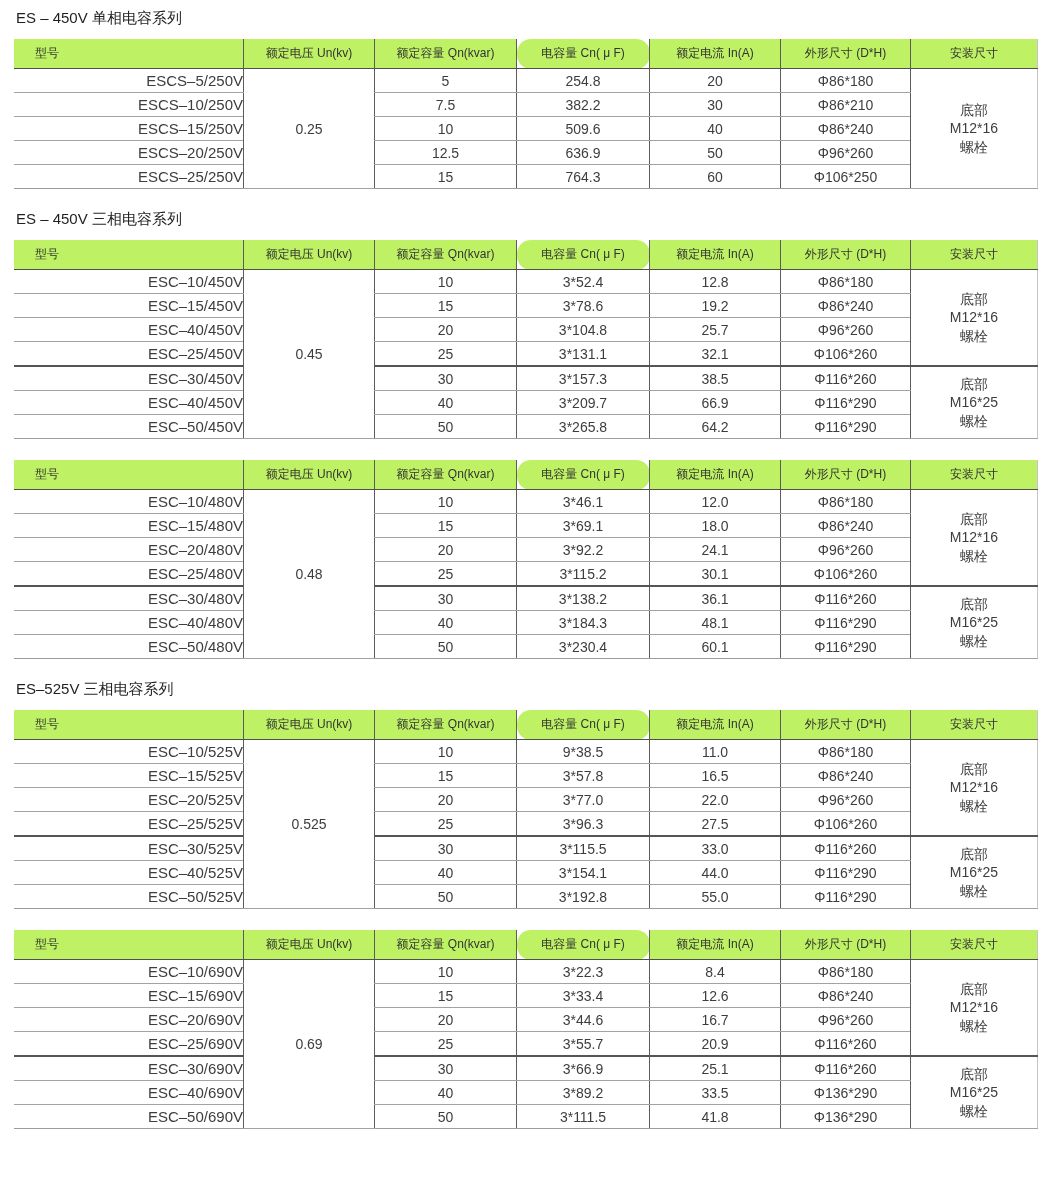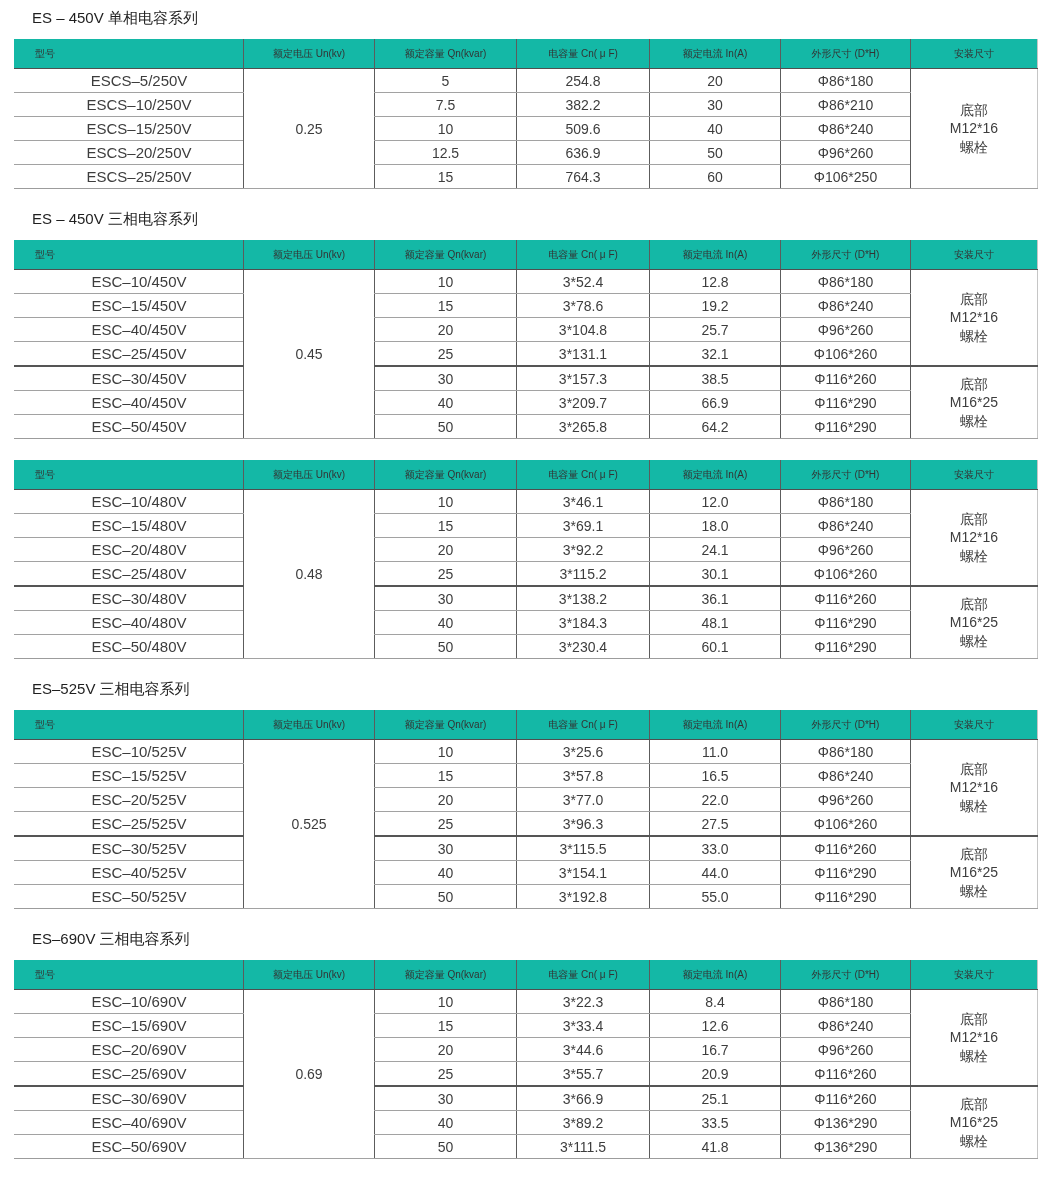--- a/index.html
+++ b/index.html
@@ -1,44 +1,44 @@
 <!DOCTYPE html>
 <html><head>
 <meta charset="utf-8">
 <style>
   html, body { margin:0; padding:0; background:#ffffff; }
   body { font-family:"Liberation Sans","DejaVu Sans",sans-serif; color:#333; }
   .page { width:1038px; box-sizing:border-box; padding:9px 28px 0 14px; }
 
   .series { margin:0 0 21px 0; }
-  .series-title { font-size:15px; font-weight:normal; color:#1f1f1f; margin:0 0 11px 18px; }
+  .series-title { font-size:15px; font-weight:normal; color:#1f1f1f; margin:0 0 11px 2px; }
 
   table.spec-table { border-collapse:collapse; width:996px; table-layout:fixed; }
   table.spec-table th:nth-child(1){ width:208px; }
   table.spec-table th:nth-child(2){ width:130px; }
   table.spec-table th:nth-child(3){ width:141px; }
-  table.spec-table th:nth-child(4){ width:132px; }
+  table.spec-table th:nth-child(4){ width:132px;border-radius:14px; }
   table.spec-table th:nth-child(5){ width:130px; }
   table.spec-table th:nth-child(6){ width:129px; }
   table.spec-table th:nth-child(7){ width:126px; }
 
   table.spec-table th {
-    background:#14b8a6; font-weight:normal; font-size:10px; color:#333;
+    background:#bef264; font-weight:normal; font-size:12px; color:#333;
     height:29px; text-align:center; padding:0;
     border-left:1px solid #5c5c5c; border-bottom:1px solid #4f4f4f;
   }
   table.spec-table th:first-child { border-left:none; text-align:left; padding-left:21px; }
   table.spec-table th:last-child  { border-right:1px solid #c6c6c6; }
 
   table.spec-table td {
     font-size:14px; color:#3d3d3d; height:23px; padding:0;
     text-align:center; vertical-align:middle;
     border-left:1px solid #5c5c5c; border-bottom:1px solid #a2a2a2;
   }
-  table.spec-table td.model-cell { border-left:none; text-align:center; padding-left:21px; font-size:15px; }
+  table.spec-table td.model-cell { border-left:none; text-align:right; padding-left:21px; font-size:15px; }
   table.spec-table td.voltage-cell { border-bottom:1px solid #a2a2a2; }
   table.spec-table td.mounting-cell { border-right:1px solid #c6c6c6; line-height:1.3; }
   table.spec-table tbody tr:last-child td { border-bottom:1px solid #9c9c9c; }
   table.spec-table tr.group-start td { border-top:2px solid #555555; }
 </style>
 </head>
 <body>
 
 <div class="page">
   <div id="tables-root">
@@ -271,21 +271,21 @@
               <th>额定电流 In(A)</th>
               <th>外形尺寸 (D*H)</th>
               <th>安装尺寸</th>
             </tr>
       </thead>
       <tbody>
             <tr>
               <td class="model-cell">ESC–10/525V</td>
               <td class="voltage-cell" rowspan="7">0.525</td>
               <td>10</td>
-              <td>3*25.6</td>
+              <td>9*38.5</td>
               <td>11.0</td>
               <td>Φ86*180</td>
               <td class="mounting-cell" rowspan="4">
                 <div>底部</div>
                 <div>M12*16</div>
                 <div>螺栓</div>
               </td>
             </tr>
             <tr>
               <td class="model-cell">ESC–15/525V</td>
@@ -332,21 +332,20 @@
               <td>50</td>
               <td>3*192.8</td>
               <td>55.0</td>
               <td>Φ116*290</td>
             </tr>
           </tbody>
     </table>
   </section>
 
   <section class="series">
-    <h2 class="series-title">ES–690V 三相电容系列</h2>
     <table class="spec-table">
       <thead>
         <tr>
               <th>型号</th>
               <th>额定电压 Un(kv)</th>
               <th>额定容量 Qn(kvar)</th>
               <th>电容量 Cn( μ F)</th>
               <th>额定电流 In(A)</th>
               <th>外形尺寸 (D*H)</th>
               <th>安装尺寸</th>

